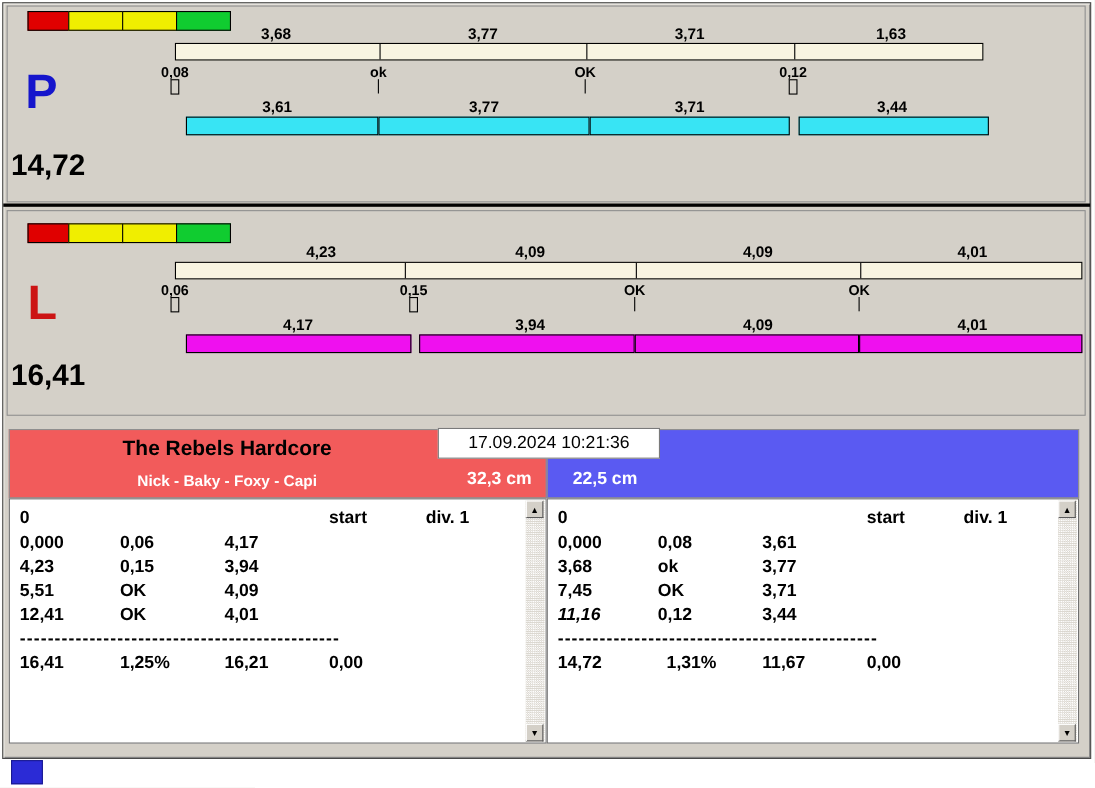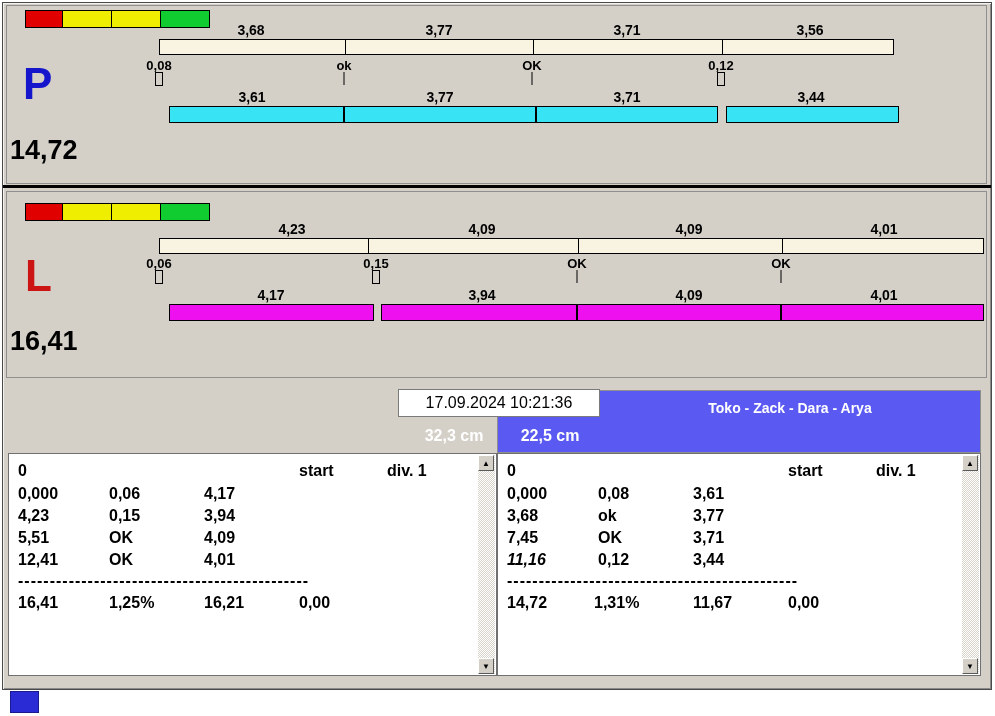--- a/index.html
+++ b/index.html
@@ -69,21 +69,21 @@
       <span class="iseg" style="width: 50px; background: rgb(240, 238, 0);"></span>
       <span class="iseg" style="width: 50px; background: rgb(240, 238, 0);"></span>
       <span class="iseg" style="width: 50px; background: rgb(16, 204, 48);"></span>
     </div>
 
     <div class="letter" style="left: 16px; top: 56px; color: rgb(21, 21, 204);">P</div>
 
     <span class="val" style="left:244px;top:16px;">3,68</span>
     <span class="val" style="left:432px;top:16px;">3,77</span>
     <span class="val" style="left:620px;top:16px;">3,71</span>
-    <span class="val" style="left:803px;top:16px;">3,56</span>
+    <span class="val" style="left:803px;top:16px;">1,63</span>
 
     <div class="ruler" style="left:152px;top:33px;width:735px;">
       <i style="left:185px;"></i>
       <i style="left:373px;"></i>
       <i style="left:562px;"></i>
     </div>
 
     <span class="tick" style="left:152px;top:52px;">0,08</span>
     <span class="tick" style="left:337px;top:52px;">ok</span>
     <span class="tick" style="left:525px;top:52px;">OK</span>
@@ -152,22 +152,25 @@
       <span class="cseg" style="width: 205px; background: rgb(239, 16, 239);"></span>
       <span class="cgap" style="width:7px;"></span>
       <span class="cseg" style="width: 196px; background: rgb(239, 16, 239);"></span>
       <span class="cseg" style="width: 204px; background: rgb(239, 16, 239);"></span>
       <span class="cseg" style="width: 203px; background: rgb(239, 16, 239);"></span>
     </div>
 
     <div class="total" style="left:3px;top:136px;">16,41</div>
   </div>
 
+  <div class="sb-header" style="left: 5px; width: 489px; background: rgb(242, 91, 91);">
+    <div class="team" style="width:395px;">The Rebels Hardcore</div>
+    <div class="players" style="width:395px;">Nick - Baky - Foxy - Capi</div>
+  </div>
   <div class="sb-header" style="left: 494px; width: 484px; background: rgb(90, 90, 242);">
-    <div class="players" style="margin-left:102px;width:380px;">Toko - Zack - Dara - Arya</div>
   </div>
 
   <div class="datebox">17.09.2024 10:21:36</div>
   <span class="dist" style="left:405px;">32,3 cm</span>
   <span class="dist" style="left:501px;">22,5 cm</span>
 
   <div class="table" style="left:5px;width:489px;">
     <div class="trow" style="top:8px;">
       <span style="left:9px;">0</span>
       <span style="left:290px;">start</span>
@@ -236,21 +239,21 @@
     <div class="trow" style="top:97px;">
       <span style="left:9px;font-style:italic;">11,16</span>
       <span style="left:100px;">0,12</span>
       <span style="left:195px;">3,44</span>
     </div>
     <div class="trow" style="top:118px;width:300px;">
       <span class="sep" style="left:9px;">--------------------------------------------------</span>
     </div>
     <div class="trow" style="top:140px;">
       <span style="left:9px;">14,72</span>
-      <span style="left:96px;">1,31%</span>
+      <span style="left:108px;">1,31%</span>
       <span style="left:195px;">11,67</span>
       <span style="left:290px;">0,00</span>
     </div>
     <div class="vscroll">
       <div class="sbtn up">
           <span>▲</span>
         </div>
       <div class="sbtn down">
           <span>▼</span>
         </div>

